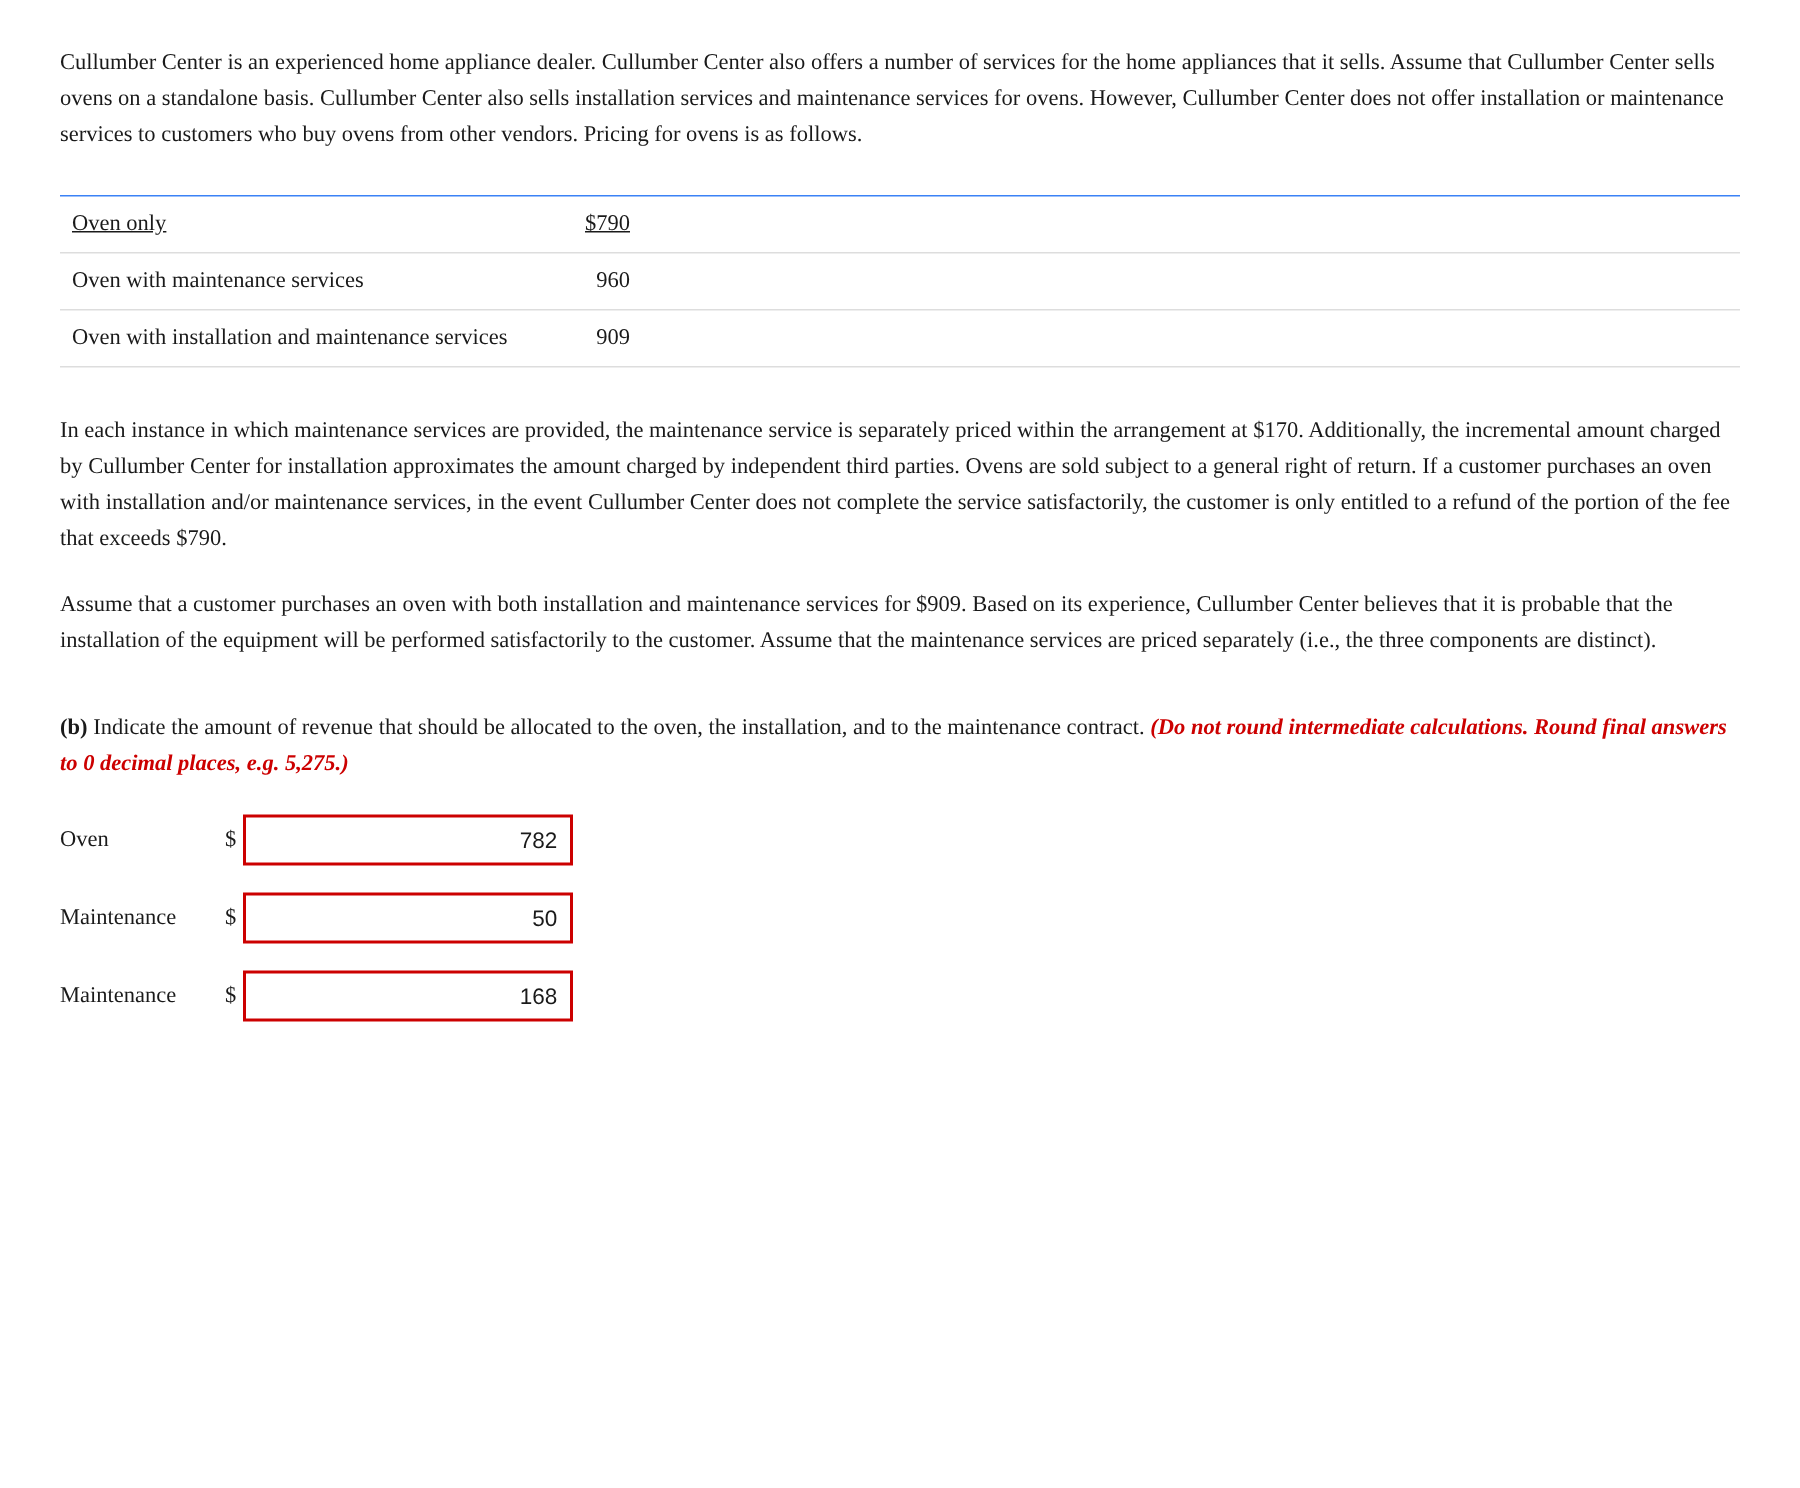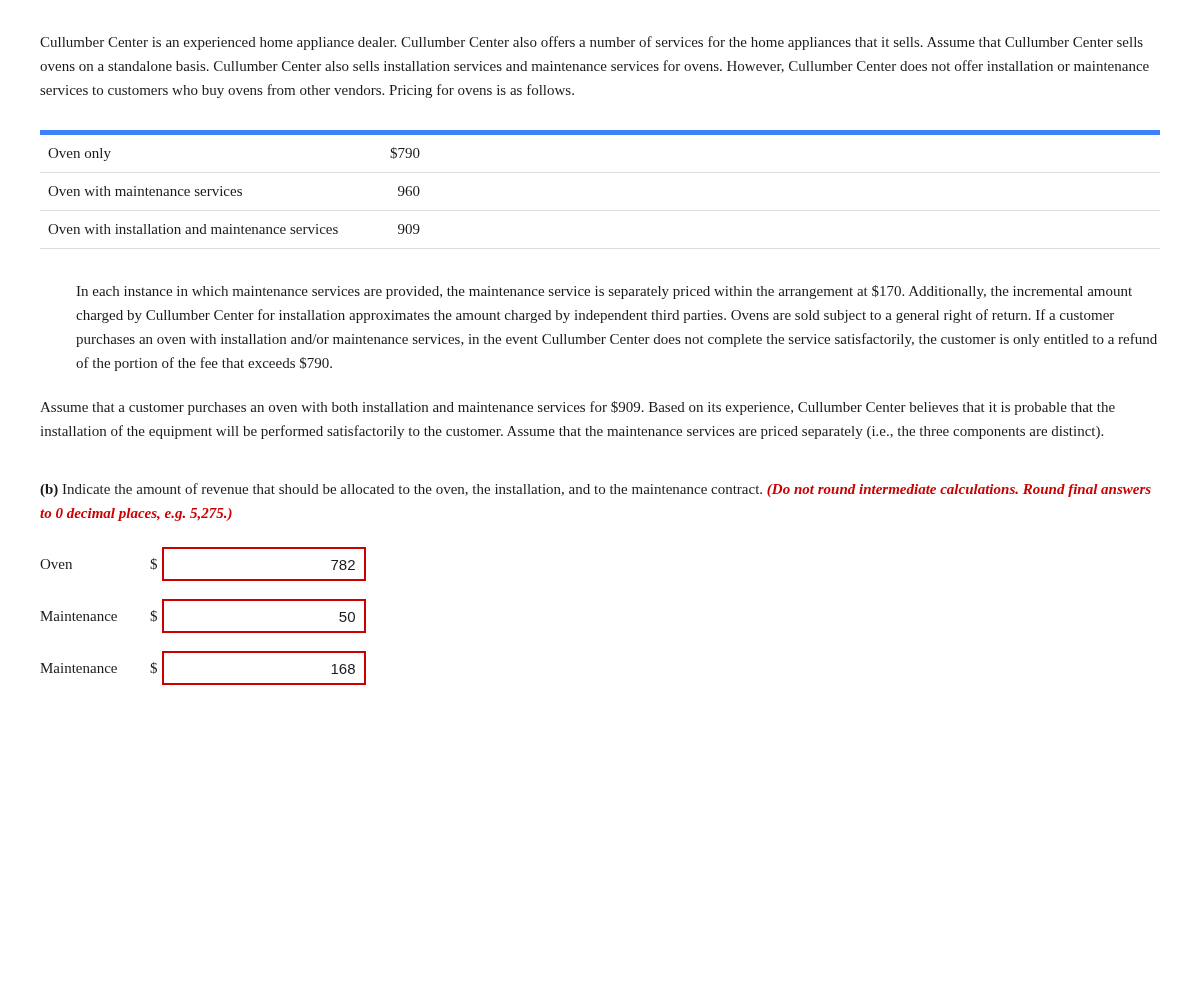--- a/index.html
+++ b/index.html
@@ -29,40 +29,40 @@
     }
 
     .pricing-row {
       display: flex;
       align-items: center;
       padding: 10px 0;
       border-bottom: 1px solid #ddd;
     }
 
     .pricing-row:first-child {
-      border-top: 5px solid #3b82f6;
+      border-top: 1px solid #3b82f6;
+      text-decoration: underline;
     }
 
     .pricing-label {
       flex: 0 0 320px;
       font-size: 15px;
       padding-left: 8px;
     }
 
     .pricing-value {
       font-size: 15px;
       min-width: 60px;
       text-align: right;
     }
 
     .middle-paragraph {
       line-height: 1.6;
       margin-bottom: 20px;
       font-size: 15px;
-      margin-left: 36px;
     }
 
     .second-paragraph {
       line-height: 1.6;
       margin-bottom: 34px;
       font-size: 15px;
     }
 
     .question-paragraph {
       line-height: 1.6;
@@ -96,21 +96,21 @@
     }
 
     .dollar-sign {
       font-size: 15px;
       margin-right: 4px;
     }
 
     .answer-input {
       border: 2px solid #cc0000;
       outline: none;
-      width: 204px;
+      width: 220px;
       height: 34px;
       padding: 4px 8px;
       font-size: 15px;
       text-align: right;
       color: #1a1a1a;
       background: #fff;
     }
   </style>
 </head>
 <body>

